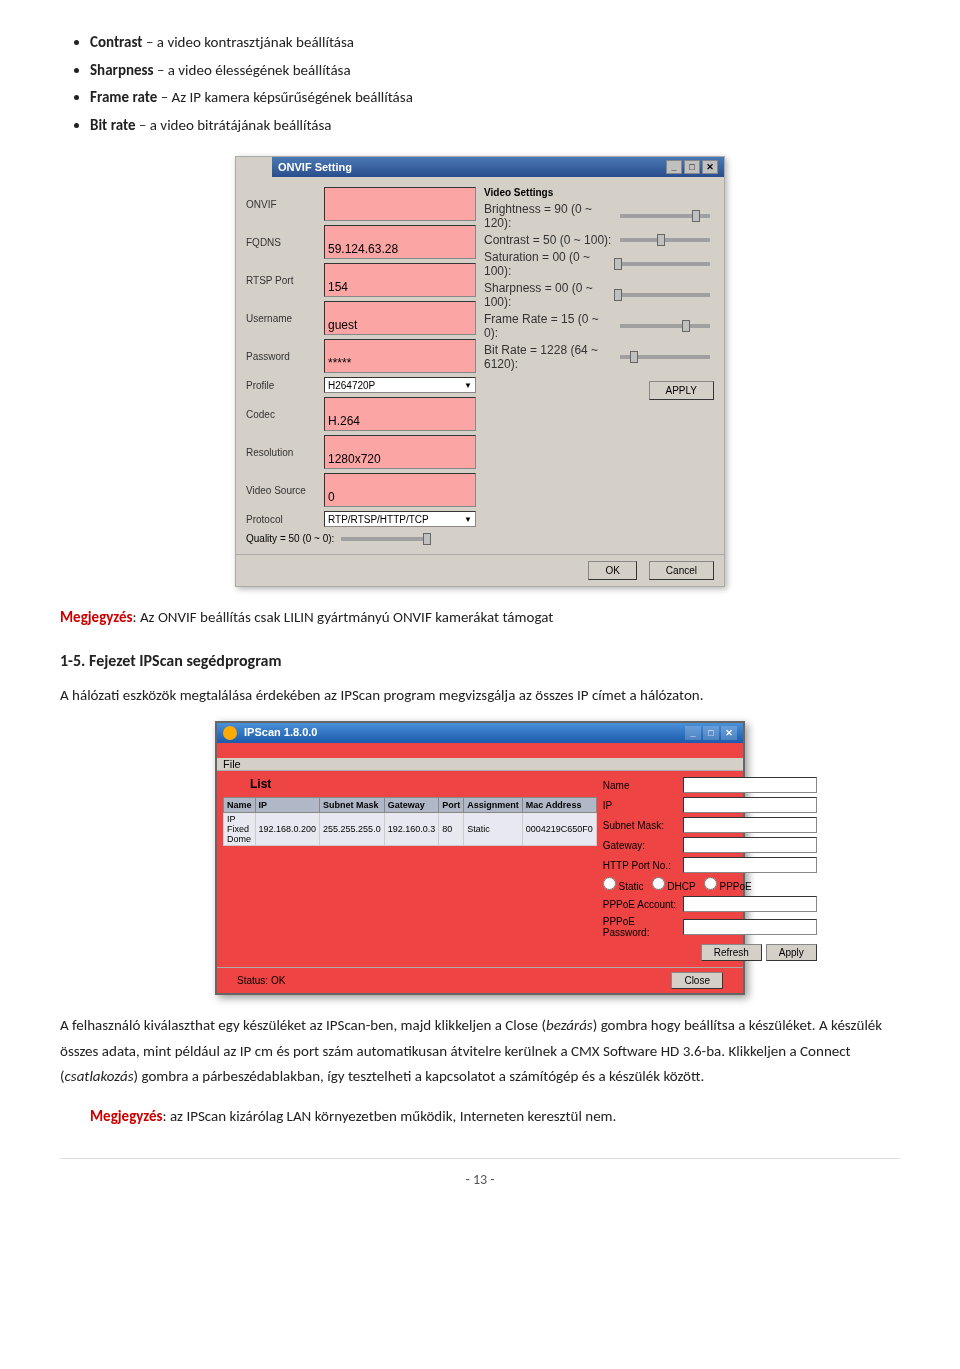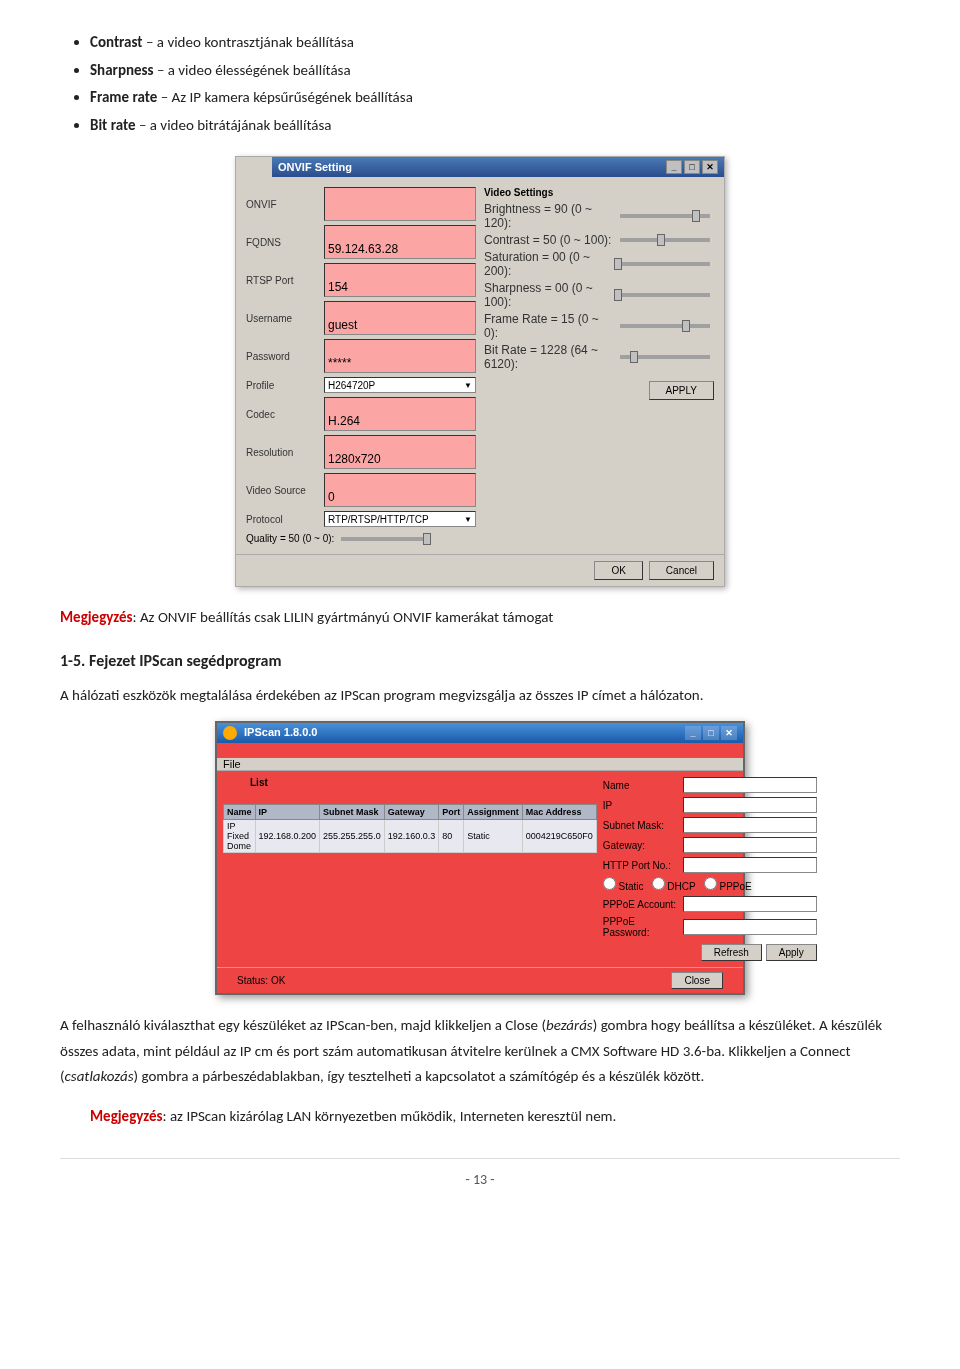--- a/index.html
+++ b/index.html
@@ -160,21 +160,21 @@
       font-weight: bold;
       font-size: 10px;
       margin-bottom: 4px;
       color: #000;
     }
 
     .dialog-footer {
       display: flex;
       justify-content: flex-end;
       padding: 6px 10px;
-      gap: 6px;
+      gap: 12px;
       border-top: 1px solid #aaa;
     }
 
     .dialog-btn {
       padding: 3px 16px;
       background: #d4d0c8;
       border: 1px outset #888;
       font-size: 10px;
       cursor: pointer;
       font-family: 'Tahoma', Arial, sans-serif;
@@ -279,22 +279,22 @@
     .ipscan-left {
       flex: 1.3;
     }
 
     .ipscan-right {
       flex: 1;
     }
 
     .list-label {
       font-weight: bold;
-      font-size: 10px;
-      margin-bottom: 16px;
+      font-size: 12px;
+      margin-bottom: 6px;
       padding-left: 27px;
     }
 
     .list-table {
       width: 100%;
       border-collapse: collapse;
       background: white;
       font-size: 9px;
     }
 
@@ -485,21 +485,21 @@
             <div class="slider-thumb" style="right:10px;"></div>
           </div>
       </div>
       <div class="slider-row">
         <span class="slider-label">Contrast = 50 (0 ~ 100):</span>
         <div class="slider-track">
             <div class="slider-thumb" style="right:45px;"></div>
           </div>
       </div>
       <div class="slider-row">
-        <span class="slider-label">Saturation = 00 (0 ~ 200):</span>
+        <span class="slider-label">Saturation = 00 (0 ~ 100):</span>
         <div class="slider-track">
             <div class="slider-thumb" style="right:88px;"></div>
           </div>
       </div>
       <div class="slider-row">
         <span class="slider-label">Sharpness = 00 (0 ~ 100):</span>
         <div class="slider-track">
             <div class="slider-thumb" style="right:88px;"></div>
           </div>
       </div>

